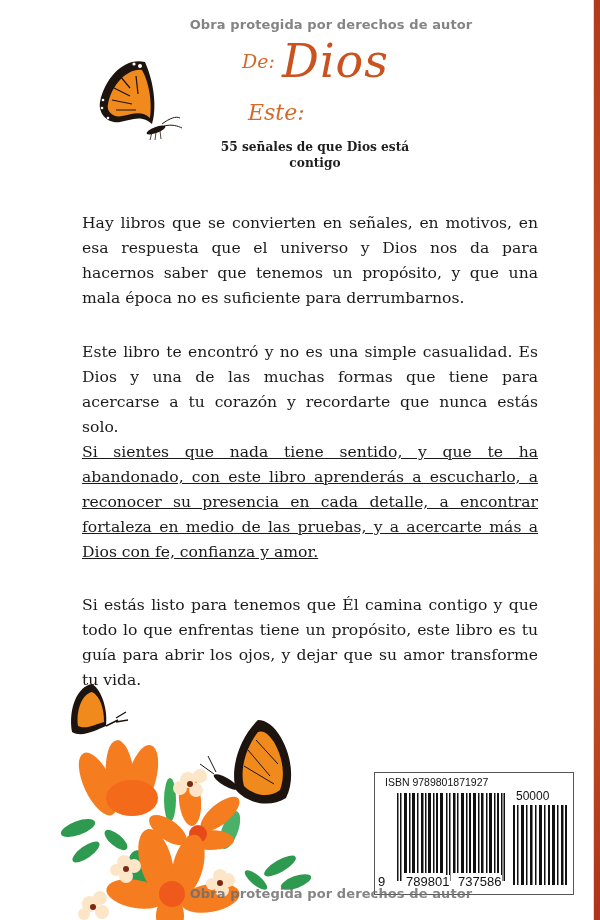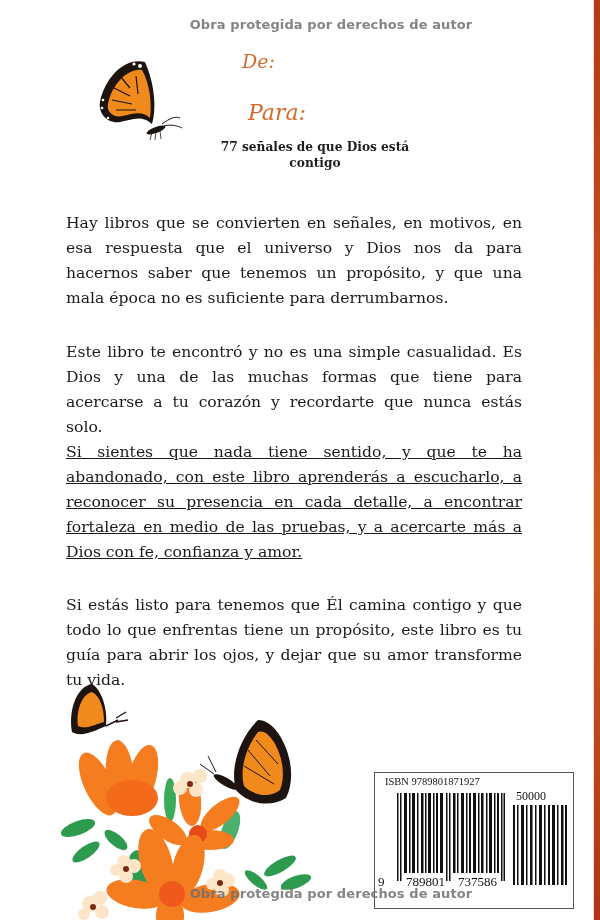--- a/index.html
+++ b/index.html
@@ -40,35 +40,35 @@
     .title-dios { left: 46px; top: 12px; letter-spacing: 1px; }
     .title-ti { left: 60px; top: 58px; font-size: 52px; }
 
     .subtitle {
       position: absolute; left: 200px; top: 139px; width: 230px; text-align: center;
       font-family: "DejaVu Serif", serif; font-size: 12.2px; line-height: 16px;
       font-weight: bold; color: #1e1e1e;
     }
 
     .body-text {
-      position: absolute; left: 66px; width: 456px;
+      position: absolute; left: 82px; width: 456px;
       font-family: "DejaVu Serif", serif; font-size: 15.6px; line-height: 25px;
       color: #1a1a1a; text-align: justify; margin: 0;
     }
     .p1 { top: 211px; }
     .p2 { top: 340px; }
     .p3 { top: 440px; text-decoration: underline; }
     .p4 { top: 593px; }
 
     .flowers { position: absolute; left: 60px; top: 680px; width: 260px; height: 240px; }
 
     .barcode-box {
-      position: absolute; left: 374px; top: 772px; width: 200px; height: 137px;
+      position: absolute; left: 374px; top: 772px; width: 200px; height: 123px;
       background: #fff; border: 1px solid #555; box-sizing: border-box;
-      font-family: Liberation Serif, serif; color: #111;
+      font-family: Liberation Sans, sans-serif; color: #111;
     }
     .isbn-label { position: absolute; left: 10px; top: 3px; font-size: 10.5px; }
     .addon-label { position: absolute; left: 141px; top: 16px; font-size: 12px; }
     .bars-main { position: absolute; left: 22px; top: 20px; width: 108px; height: 88px; }
     .bars-addon { position: absolute; left: 138px; top: 32px; width: 55px; height: 80px; }
     .digits { position: absolute; top: 102px; font-size: 13px; background: #fff; padding: 0 1px; line-height: 14px; }
     .d1 { left: 2px; }
     .d2 { left: 30px; }
     .d3 { left: 82px; }
   </style>
@@ -88,25 +88,26 @@
   <circle cx="13" cy="48" r="1.3" fill="#fff"></circle>
     <circle cx="12" cy="56" r="1.3" fill="#fff"></circle>
   <circle cx="18" cy="66" r="1.3" fill="#fff"></circle>
   <ellipse cx="66" cy="78" rx="10" ry="3" fill="#1d1410" transform="rotate(-20 66 78)"></ellipse>
   <path d="M72 72 C80 66 86 64 90 66 M74 74 C82 72 88 74 92 76" stroke="#1d1410" stroke-width="1" fill="none"></path>
   <path d="M62 80 L60 88 M66 80 L65 88 M70 79 L71 87" stroke="#1d1410" stroke-width="0.8"></path>
 </svg>
 
 <div class="title-block">
   <span class="title-de">De:</span>
-  <span class="title-para">Para:</span>
+  <span class="title-dios">Dios</span>
+  <span class="title-para">Este:</span>
 </div>
 
 <div class="subtitle">
-  <div>77 señales de que Dios está contigo</div>
+  <div>55 señales de que Dios está contigo</div>
 </div>
 
 <p class="body-text p1">Hay libros que se convierten en señales, en motivos, en esa respuesta que el universo y Dios nos da para hacernos saber que tenemos un propósito, y que una mala época no es suficiente para derrumbarnos.</p>
 <p class="body-text p2">Este libro te encontró y no es una simple casualidad. Es Dios y una de las muchas formas que tiene para acercarse a tu corazón y recordarte que nunca estás solo.</p>
 <p class="body-text p3">Si sientes que nada tiene sentido, y que te ha abandonado, con este libro aprenderás a escucharlo, a reconocer su presencia en cada detalle, a encontrar fortaleza en medio de las pruebas, y a acercarte más a Dios con fe, confianza y amor.</p>
 <p class="body-text p4">Si estás listo para tenemos que Él camina contigo y que todo lo que enfrentas tiene un propósito, este libro es tu guía para abrir los ojos, y dejar que su amor transforme tu vida.</p>
 
 <svg class="flowers" viewBox="0 0 260 240">
 
   <g>

